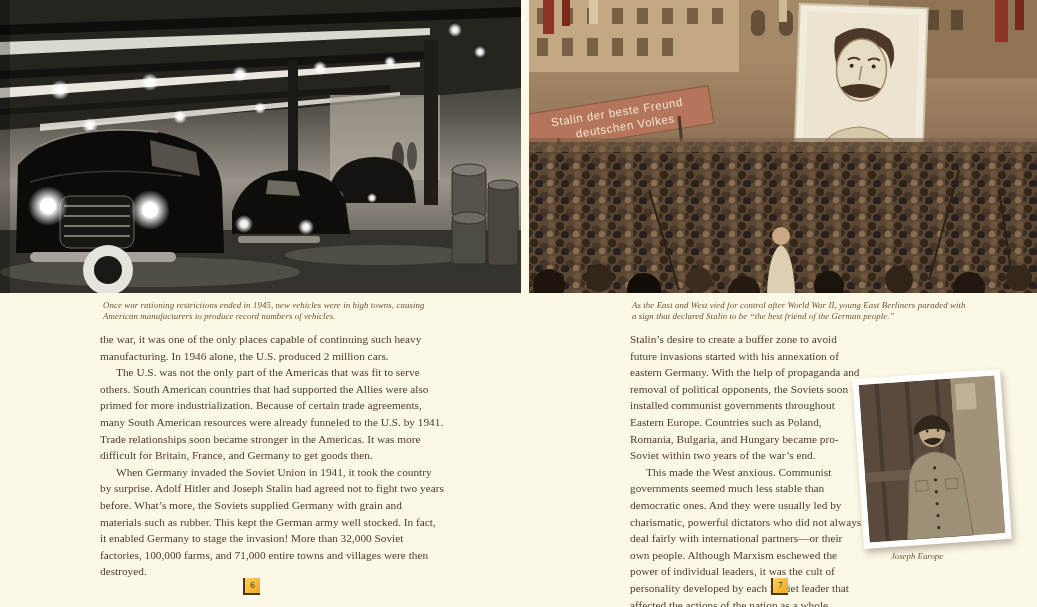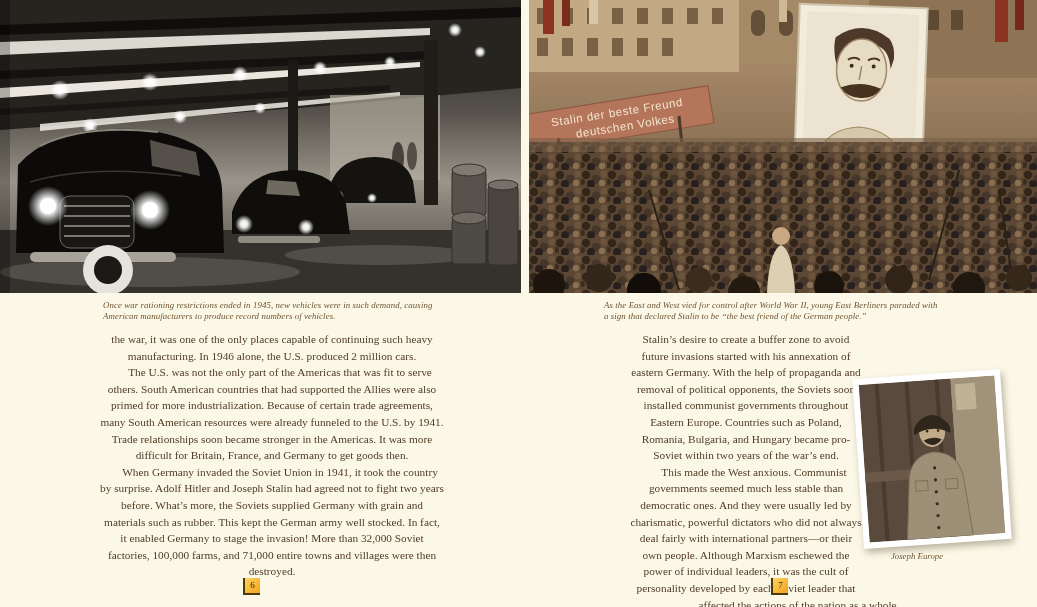--- a/index.html
+++ b/index.html
@@ -10,24 +10,24 @@
   }
   .photo{position:absolute;top:0;overflow:hidden;}
   .photo-left{left:0;width:521px;height:293px;}
   .photo-right{left:529px;width:508px;height:293px;}
   .photo svg{display:block;}
   .caption{
     position:absolute;font-style:italic;font-size:8.8px;line-height:11px;
     color:#6e5433;letter-spacing:.1px;
   }
   .caption-left{left:103px;top:300px;width:340px;}
-  .caption-right{left:604px;top:300px;width:338px;}
+  .caption-right{left:632px;top:300px;width:338px;}
   .bodytext{
     position:absolute;top:331px;font-size:11.3px;line-height:16.6px;
-    color:#4f3c27;text-align:center;
+    color:#4f3c27;text-align:left;
   }
   .body-left{left:100px;width:344px;}
   .body-right{left:630px;width:338px;}
   .bodytext p{margin:0;text-indent:16px;}
   .bodytext p.first{text-indent:0;}
   .float-spacer{float:right;width:96px;height:216px;margin:36px 0 0 10px;}
   .inset{
     position:absolute;left:858px;top:374px;width:136px;
     background:#fff;padding:6px;transform:rotate(-4deg);
     box-shadow:2px 4px 7px rgba(60,45,20,.35);
@@ -131,21 +131,21 @@
         <ellipse cx="469" cy="170" rx="17" ry="6" fill="#807b72"></ellipse>
         <rect x="452" y="218" width="34" height="46" rx="4" fill="#4e4a44"></rect>
         <ellipse cx="469" cy="218" rx="17" ry="6" fill="#6e6a62"></ellipse>
         <rect x="488" y="185" width="30" height="80" rx="4" fill="#4a463f"></rect>
         <ellipse cx="503" cy="185" rx="15" ry="5" fill="#75716a"></ellipse>
       </g>
       <rect x="0" y="0" width="10" height="293" fill="#000000" opacity=".25"></rect>
     </svg>
   </div>
 
-  <div class="caption caption-left">Once war rationing restrictions ended in 1945, new vehicles were in such demand, causing American manufacturers to produce record numbers of vehicles.</div>
+  <div class="caption caption-left">Once war rationing restrictions ended in 1945, new vehicles were in high towns, causing American manufacturers to produce record numbers of vehicles.</div>
 
   <div class="bodytext body-left">
     <p class="first">the war, it was one of the only places capable of continuing such heavy manufacturing. In 1946 alone, the U.S. produced 2 million cars.</p>
     <p>The U.S. was not the only part of the Americas that was fit to serve others. South American countries that had supported the Allies were also primed for more industrialization. Because of certain trade agreements, many South American resources were already funneled to the U.S. by 1941. Trade relationships soon became stronger in the Americas. It was more difficult for Britain, France, and Germany to get goods then.</p>
     <p>When Germany invaded the Soviet Union in 1941, it took the country by surprise. Adolf Hitler and Joseph Stalin had agreed not to fight two years before. What’s more, the Soviets supplied Germany with grain and materials such as rubber. This kept the German army well stocked. In fact, it enabled Germany to stage the invasion! More than 32,000 Soviet factories, 100,000 farms, and 71,000 entire towns and villages were then destroyed.</p>
   </div>
 
   <div class="pgnum pgnum-left">6</div>
 </div>
 

